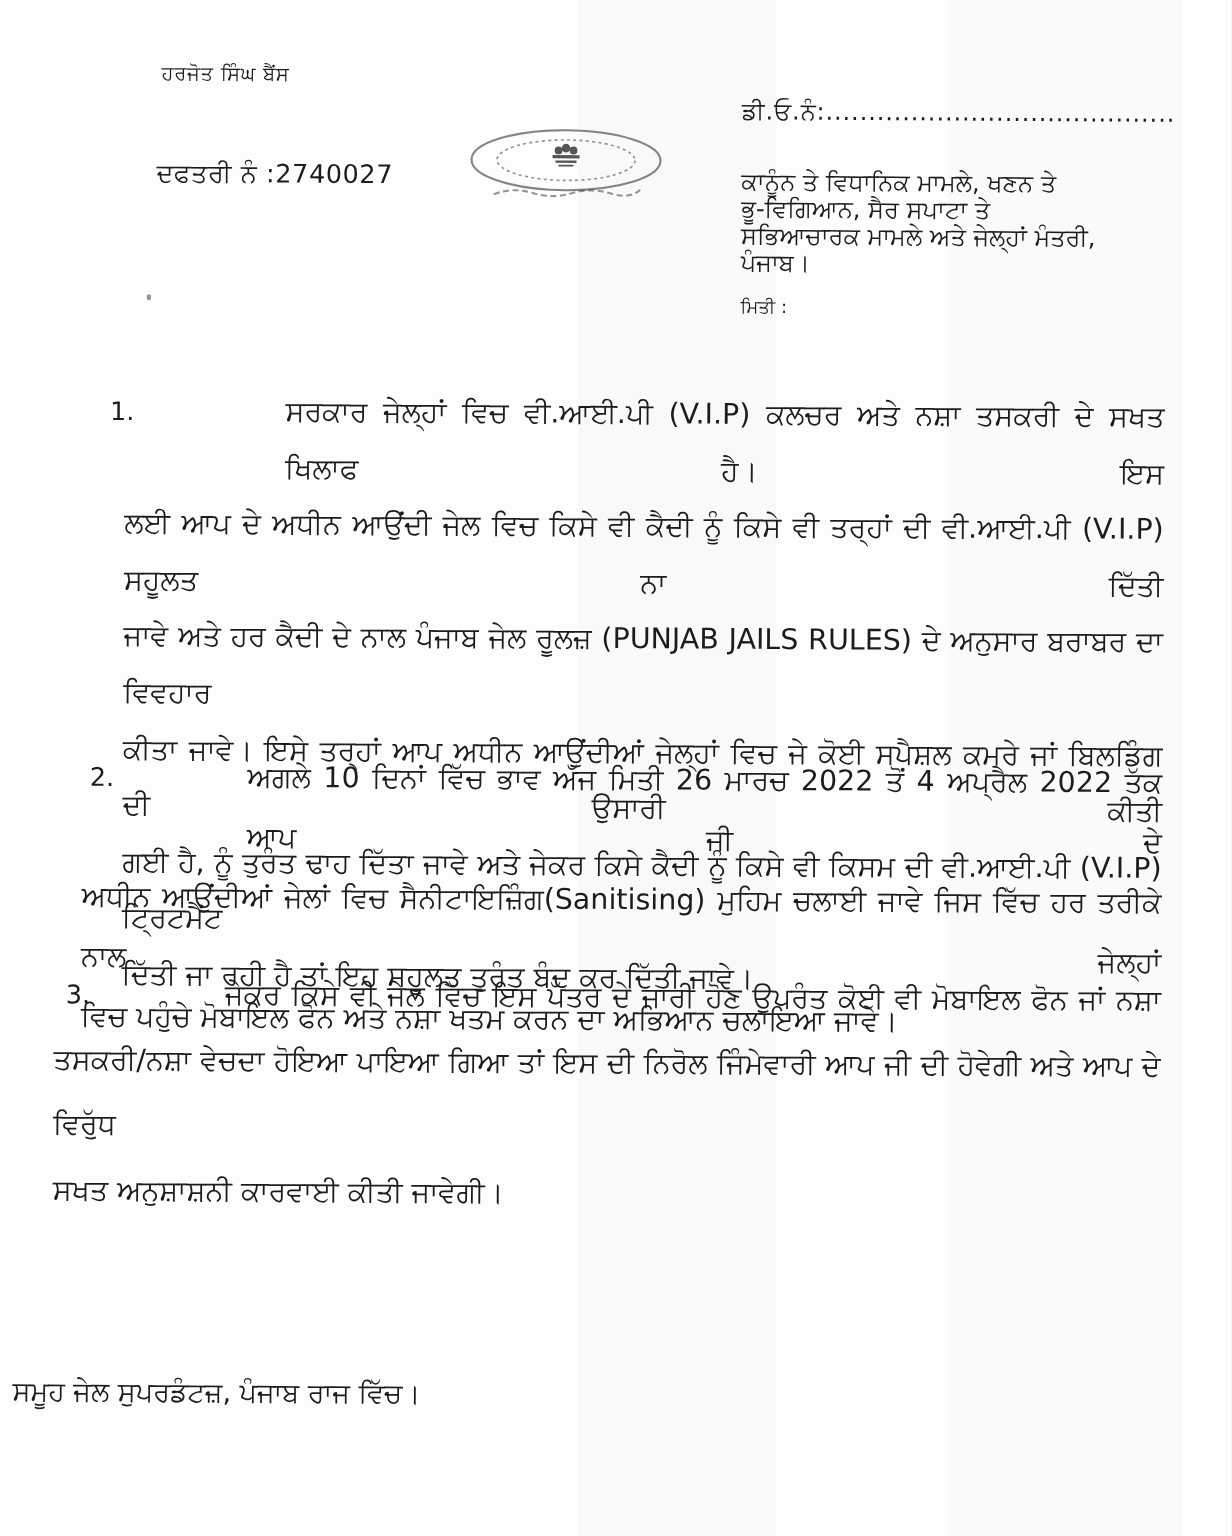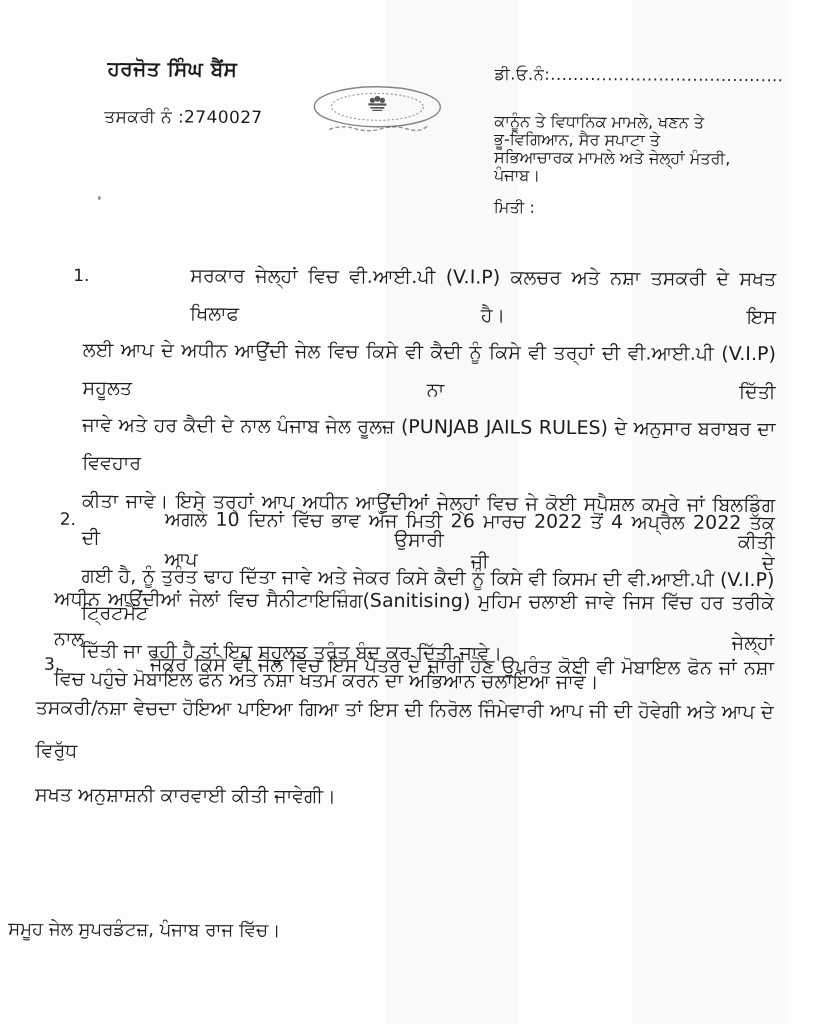--- a/index.html
+++ b/index.html
@@ -6,33 +6,33 @@
   .page{
     position:relative;width:821px;height:1024px;margin:0 auto;overflow:hidden;
     background:
       linear-gradient(90deg, rgba(0,0,0,0) 0 47%, rgba(0,0,0,0.015) 47% 63%, rgba(0,0,0,0) 63% 77%, rgba(0,0,0,0.012) 77% 96%, rgba(0,0,0,0) 96%),
       #fdfdfc;
     color:#1c1c1c;
     font-family:"DejaVu Sans", sans-serif;
   }
   .sheet{position:absolute;inset:0;transform:rotate(0.35deg);transform-origin:50% 0;}
 
-  .sender-name{position:absolute;left:108px;top:58px;font-size:20px;letter-spacing:.5px;white-space:nowrap;font-weight:bold;}
+  .sender-name{position:absolute;left:108px;top:44px;font-size:13px;letter-spacing:.5px;white-space:nowrap;}
   .office-no{position:absolute;left:105px;top:108px;font-size:17px;letter-spacing:.4px;white-space:nowrap;}
 
   .seal{position:absolute;left:312px;top:84px;width:132px;height:52px;}
   .seal .ring{fill:none;stroke:#3a3a3a;stroke-width:1.4;opacity:.62;}
   .seal .ring2{fill:none;stroke:#3a3a3a;stroke-width:1.1;stroke-dasharray:2 2.2;opacity:.55;}
   .seal .emblem{fill:#2b2b2b;opacity:.8;}
   .seal .sig{fill:none;stroke:#3f3f3f;stroke-width:1.4;stroke-dasharray:4 2.4;opacity:.55;}
 
   .do-no{position:absolute;left:495px;top:64px;font-size:16px;letter-spacing:.6px;white-space:nowrap;}
   .ministry{position:absolute;left:495px;top:112px;width:300px;font-size:16px;line-height:18px;}
   .ministry div{white-space:nowrap;}
-  .date-label{position:absolute;left:495px;top:197px;font-size:16px;}
+  .date-label{position:absolute;left:495px;top:197px;font-size:12px;}
 
   .para{position:absolute;font-size:19px;}
   .pnum{position:absolute;top:1px;font-size:17px;}
   .line{text-align:justify;text-align-last:justify;white-space:normal;}
   .line.last{text-align-last:left;}
   .p1{left:85px;top:258px;width:693px;line-height:37.6px;}
   .p1 .pnum{left:-10px;}
   .p2{left:58px;top:500px;width:720px;line-height:40px;}
   .p2 .pnum{left:5px;}
   .p3{left:40px;top:644px;width:738px;line-height:43.5px;}
@@ -45,21 +45,21 @@
   .addressee{position:absolute;left:14px;top:920px;font-size:18px;white-space:nowrap;}
   .speck{position:absolute;left:99px;top:198px;width:3px;height:4px;background:#6a6a6a;border-radius:50%;opacity:.7;}
 </style>
 </head>
 <body>
 
 <div class="page">
   <div class="sheet">
 
     <div class="sender-name">ਹਰਜੋਤ ਸਿੰਘ ਬੈਂਸ</div>
-    <div class="office-no">ਤਸਕਰੀ ਨੰ :2740027</div>
+    <div class="office-no">ਦਫਤਰੀ ਨੰ :2740027</div>
 
     <svg class="seal" viewBox="0 0 132 52" aria-hidden="true">
       <ellipse class="ring" cx="66" cy="23" rx="63" ry="20"></ellipse>
       <ellipse class="ring2" cx="66" cy="23" rx="46" ry="13.5"></ellipse>
       <g class="emblem">
         <circle cx="61" cy="16.5" r="2.6"></circle>
         <circle cx="66" cy="15" r="2.9"></circle>
         <circle cx="71" cy="16.5" r="2.6"></circle>
         <rect x="57" y="19.6" width="18" height="2.2"></rect>
         <rect x="59" y="23.2" width="14" height="1.6"></rect>

